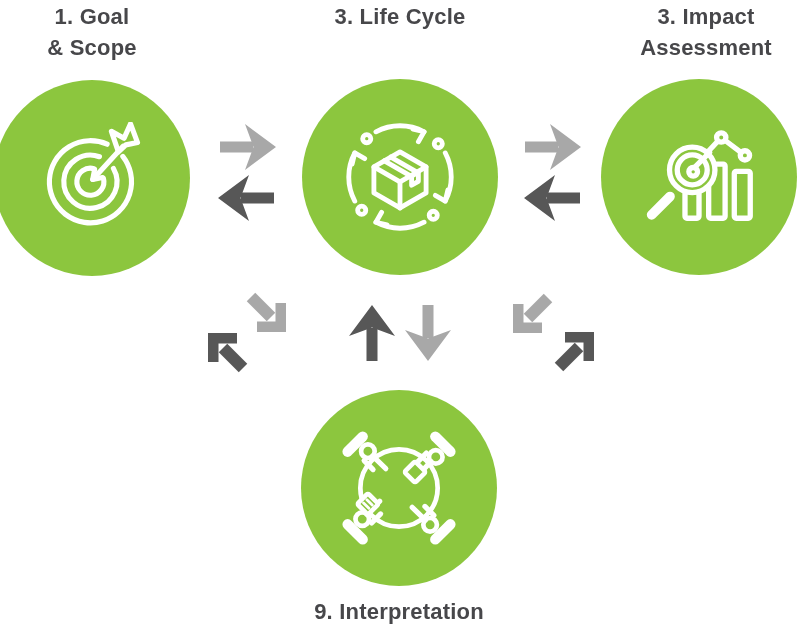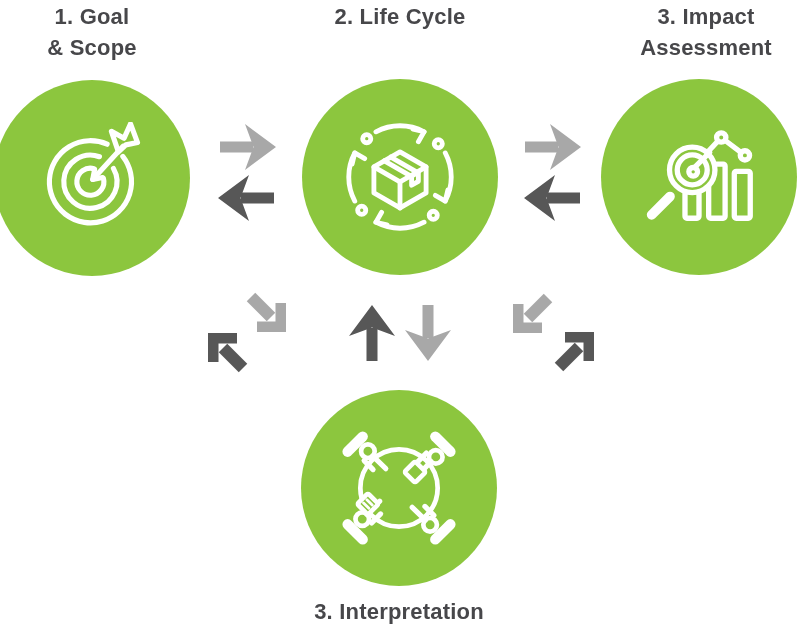--- a/index.html
+++ b/index.html
@@ -37,28 +37,28 @@
         <path d="M13,31.5 L13,42 L42,42 L42,13 L31.5,13 L31.5,31.5 Z"></path>
       </symbol>
     </defs>
   </svg>
 
   <div class="node-label" style="left:-8px;top:1px;width:200px;">
     <span>1. Goal</span>
     <span>&amp; Scope</span>
   </div>
   <div class="node-label" style="left:300px;top:1px;width:200px;">
-    <span>2. Life Cycle</span>
+    <span>3. Life Cycle</span>
   </div>
   <div class="node-label" style="left:606px;top:1px;width:200px;">
     <span>3. Impact</span>
     <span>Assessment</span>
   </div>
   <div class="node-label" style="left:249px;top:596px;width:300px;">
-    <span>3. Interpretation</span>
+    <span>9. Interpretation</span>
   </div>
 
   <div class="node-circle" style="left:-6px;top:80px;">
     <svg class="node-icon" style="left:46px;top:42px;" width="112" height="112" viewBox="0 0 120 120" fill="none" stroke="var(--icon-stroke,#fff)" stroke-width="5.5" stroke-linecap="round" stroke-linejoin="round">
       <path d="M88.7,36.9 A44,44 0 1,1 71.9,23.8"></path>
       <path d="M78.7,49.8 A28.5,28.5 0 1,1 63.7,37.2"></path>
       <path d="M68,60.3 A14.5,14.5 0 1,1 57.8,50"></path>
       <path d="M56.5,61.5 L89,26"></path>
       <path d="M56.5,61.5 L67,59.5 M56.5,61.5 L58.5,51"></path>
       <path d="M84,32 L76.5,10 L90,17.5 L97,2 L104.5,22 L92,24.5 Z"></path>

